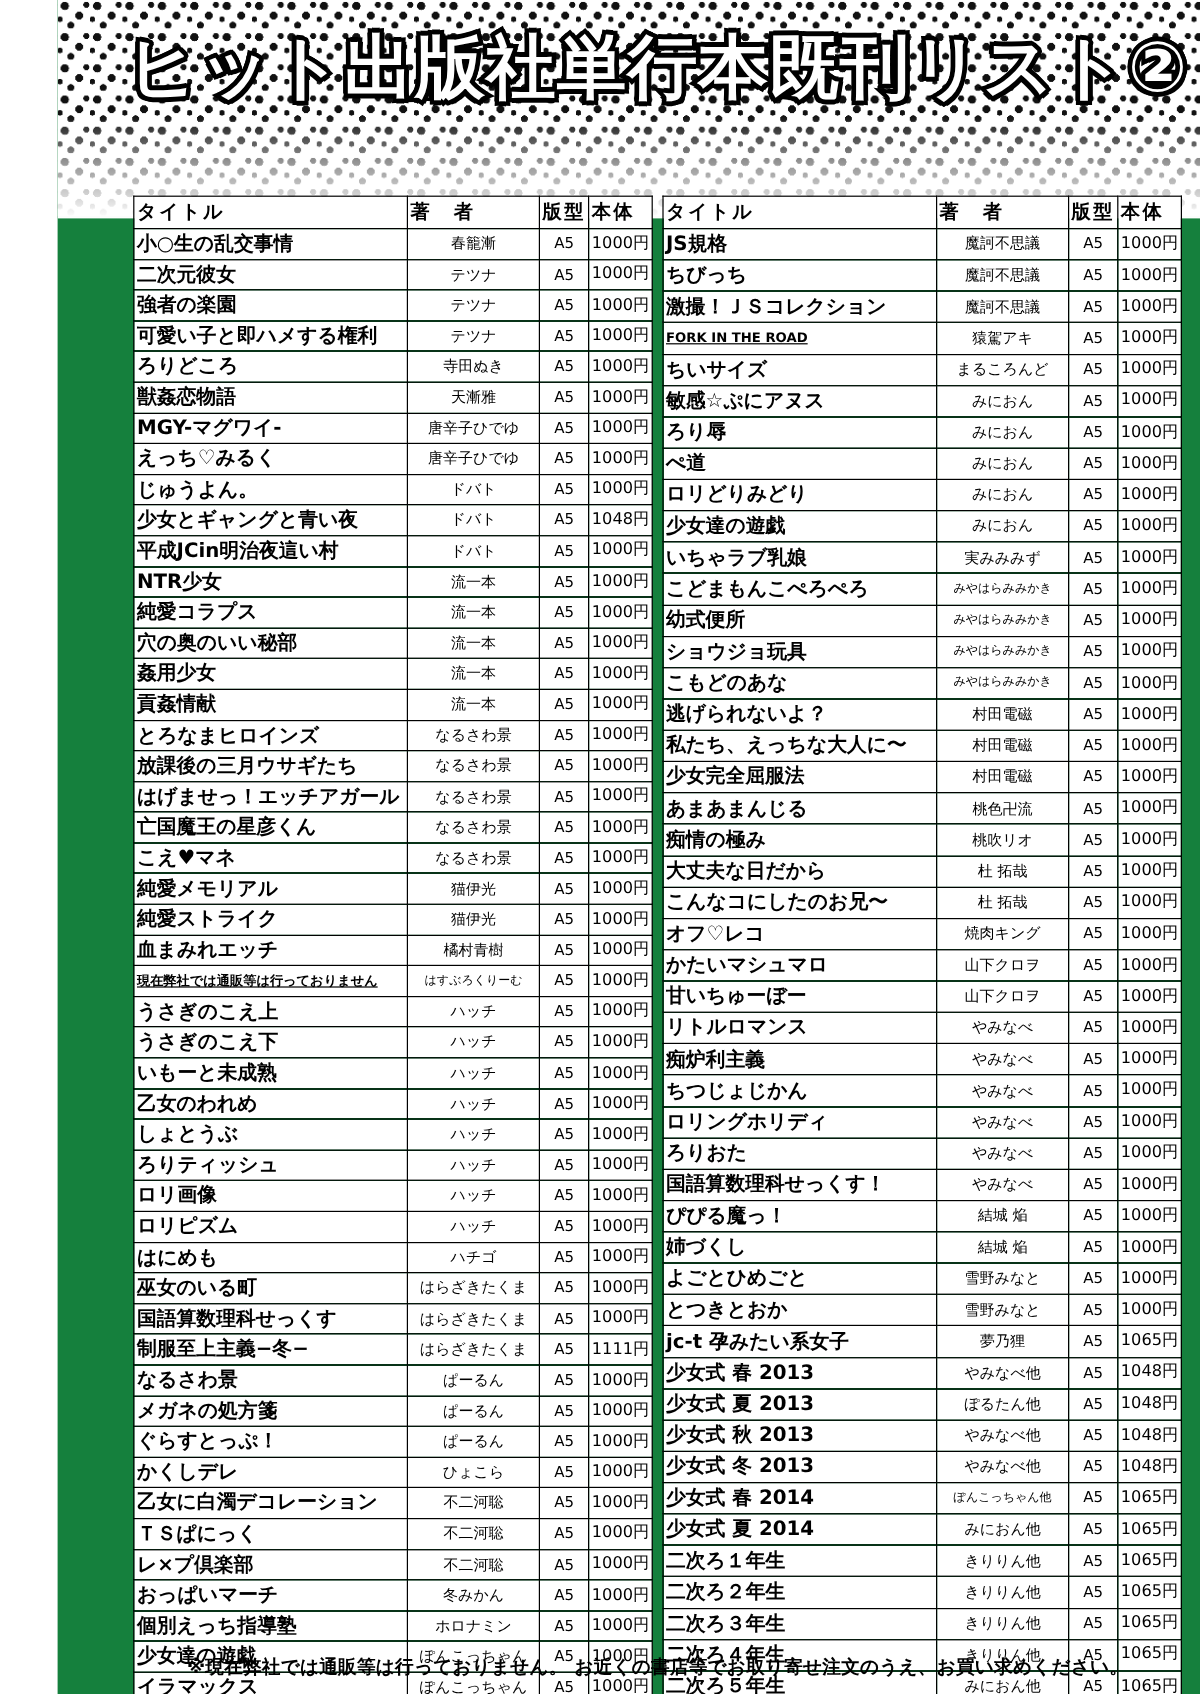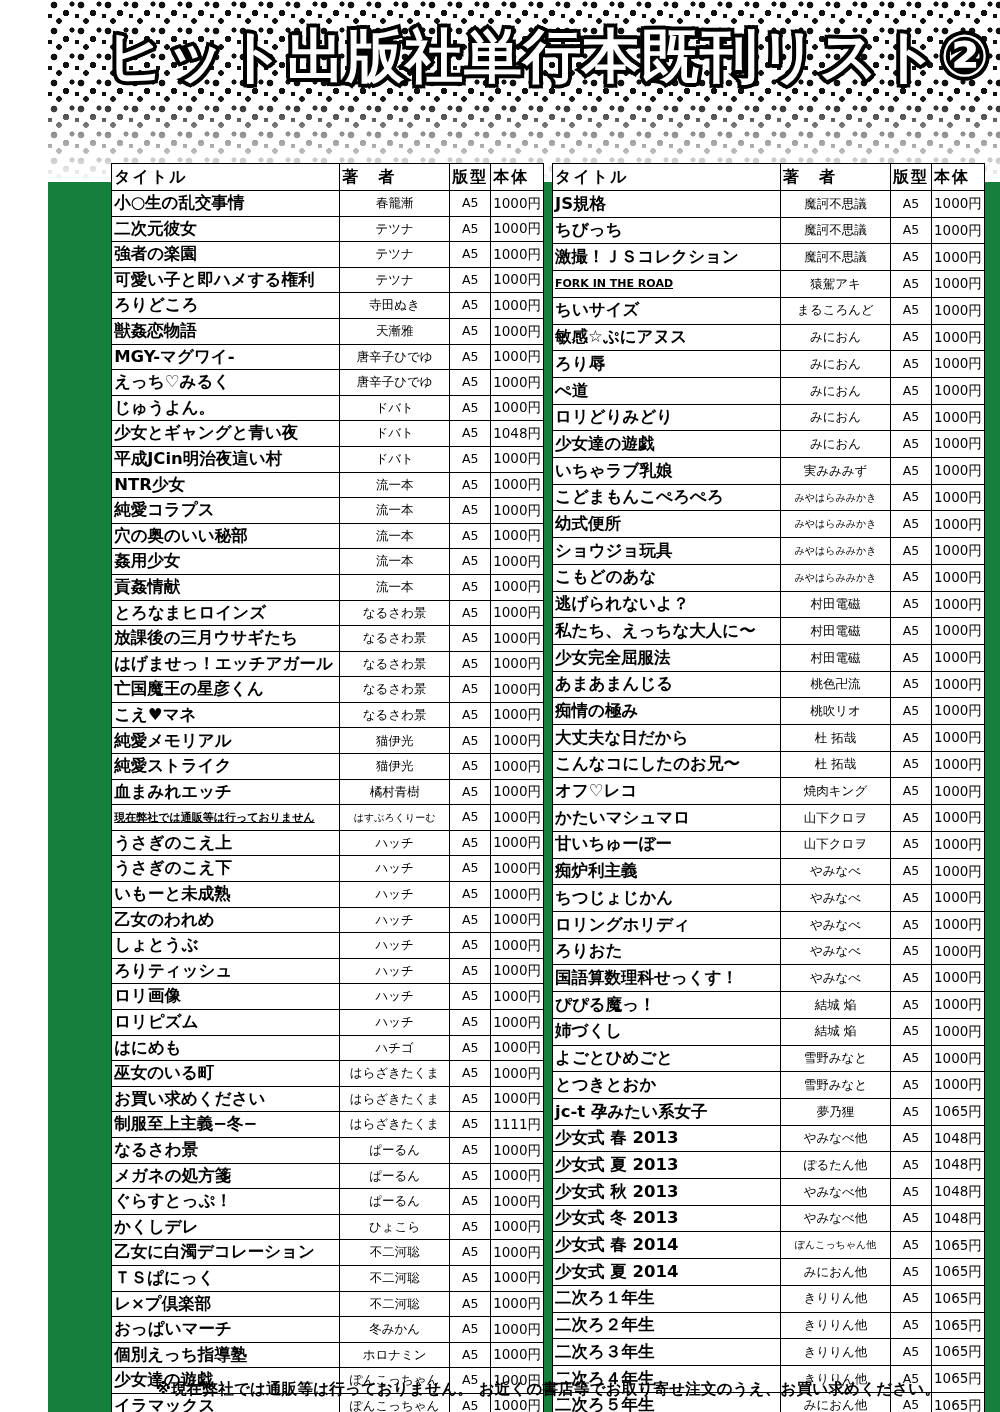--- a/index.html
+++ b/index.html
@@ -334,21 +334,21 @@
             <td class="col-format">A5</td>
             <td class="col-price">1000円</td>
           </tr>
           <tr>
             <td class="col-title">巫女のいる町</td>
             <td class="col-author">はらざきたくま</td>
             <td class="col-format">A5</td>
             <td class="col-price">1000円</td>
           </tr>
           <tr>
-            <td class="col-title">お買い求めください</td>
+            <td class="col-title">国語算数理科せっくす</td>
             <td class="col-author">はらざきたくま</td>
             <td class="col-format">A5</td>
             <td class="col-price">1000円</td>
           </tr>
           <tr>
             <td class="col-title">制服至上主義−冬−</td>
             <td class="col-author">はらざきたくま</td>
             <td class="col-format">A5</td>
             <td class="col-price">1111円</td>
           </tr>
@@ -575,20 +575,26 @@
             <td class="col-format">A5</td>
             <td class="col-price">1000円</td>
           </tr>
           <tr>
             <td class="col-title">甘いちゅーぼー</td>
             <td class="col-author">山下クロヲ</td>
             <td class="col-format">A5</td>
             <td class="col-price">1000円</td>
           </tr>
           <tr>
+            <td class="col-title">リトルロマンス</td>
+            <td class="col-author">やみなべ</td>
+            <td class="col-format">A5</td>
+            <td class="col-price">1000円</td>
+          </tr>
+          <tr>
             <td class="col-title">痴炉利主義</td>
             <td class="col-author">やみなべ</td>
             <td class="col-format">A5</td>
             <td class="col-price">1000円</td>
           </tr>
           <tr>
             <td class="col-title">ちつじょじかん</td>
             <td class="col-author">やみなべ</td>
             <td class="col-format">A5</td>
             <td class="col-price">1000円</td>

